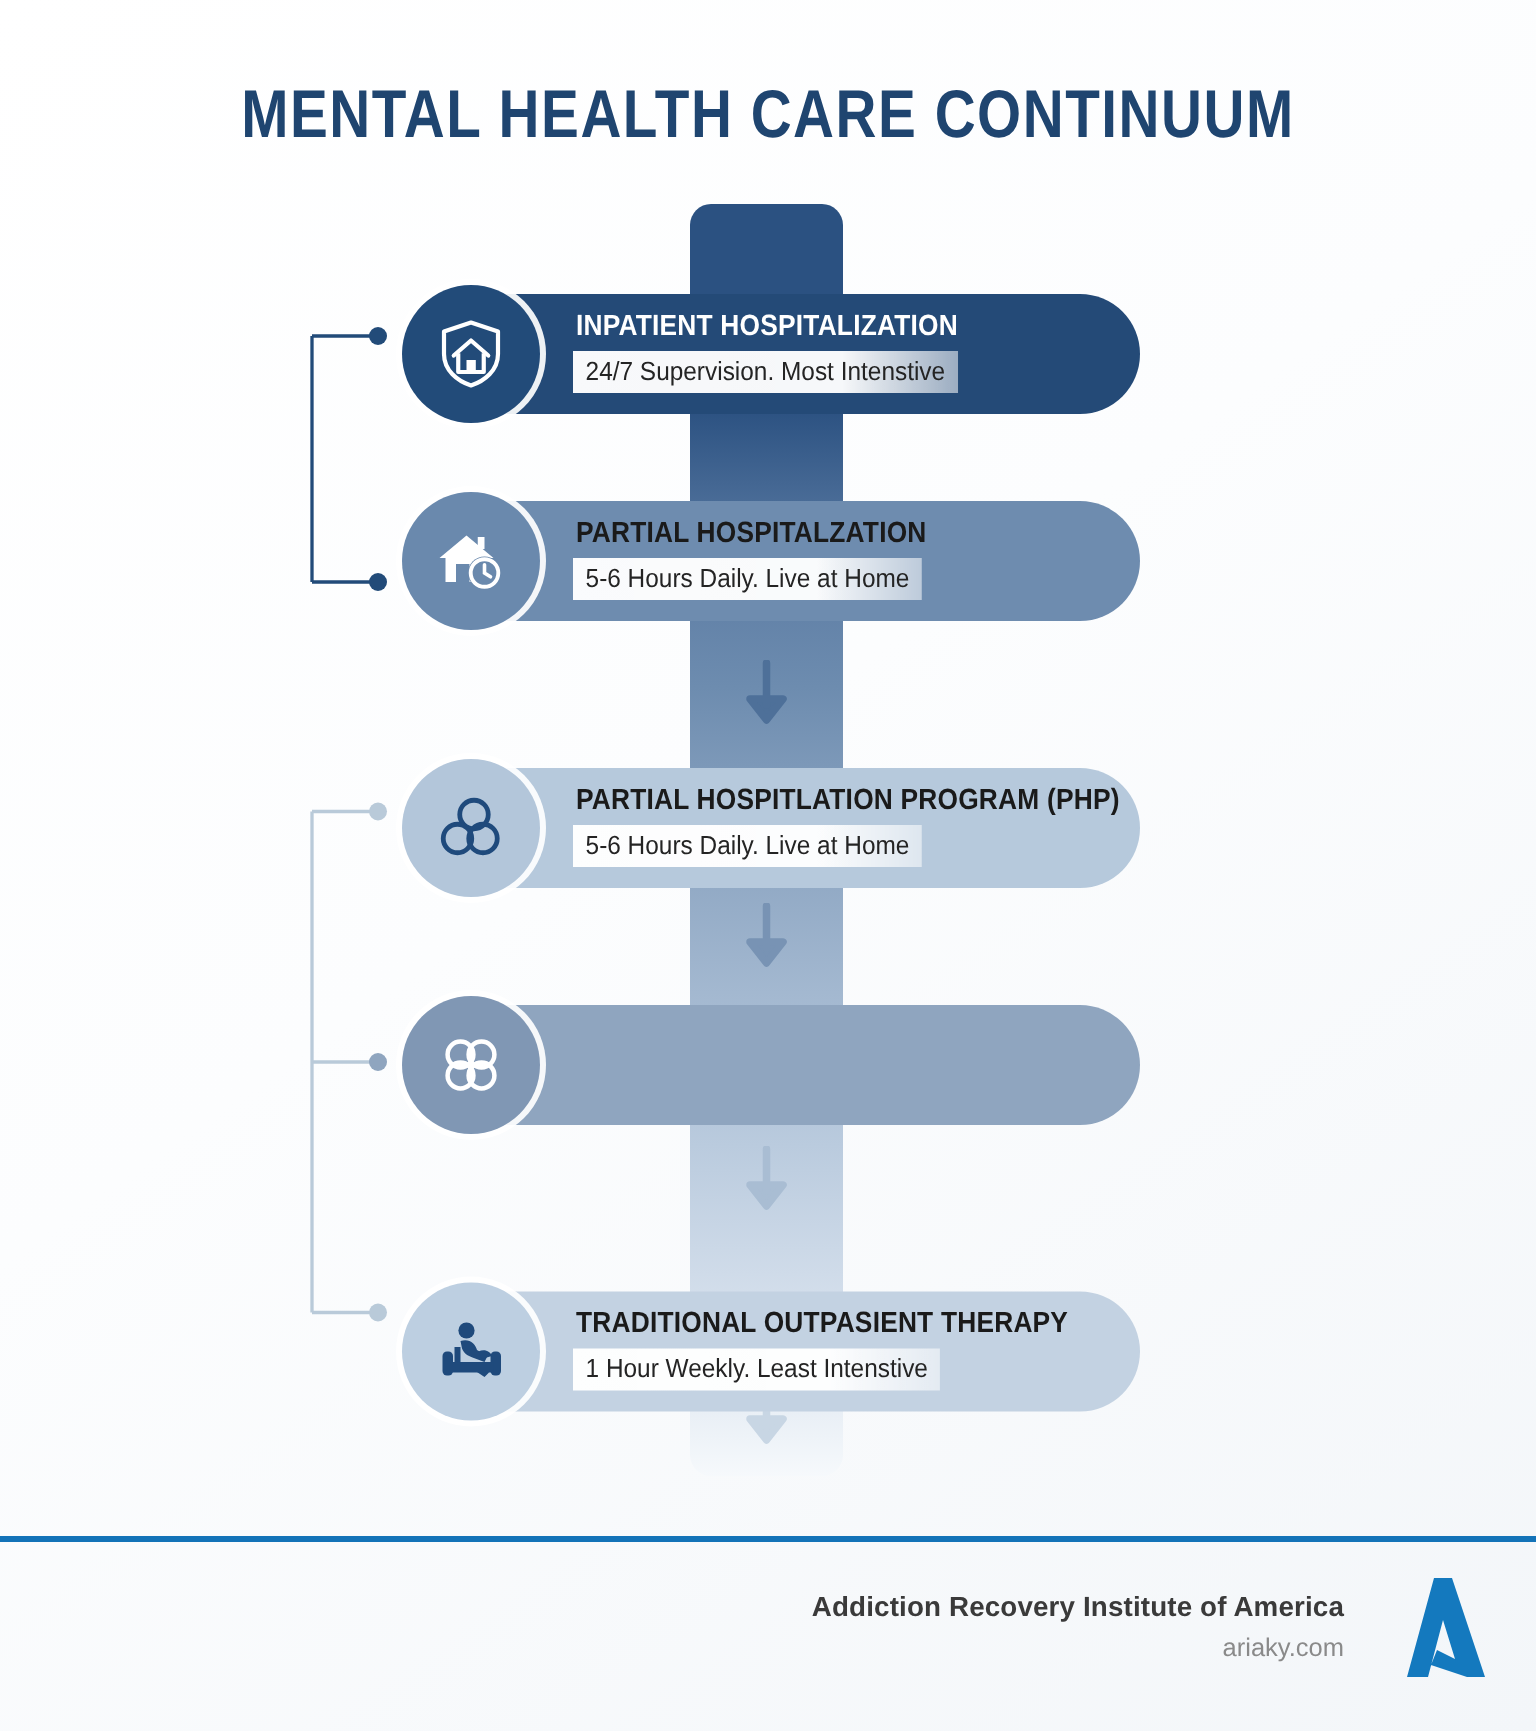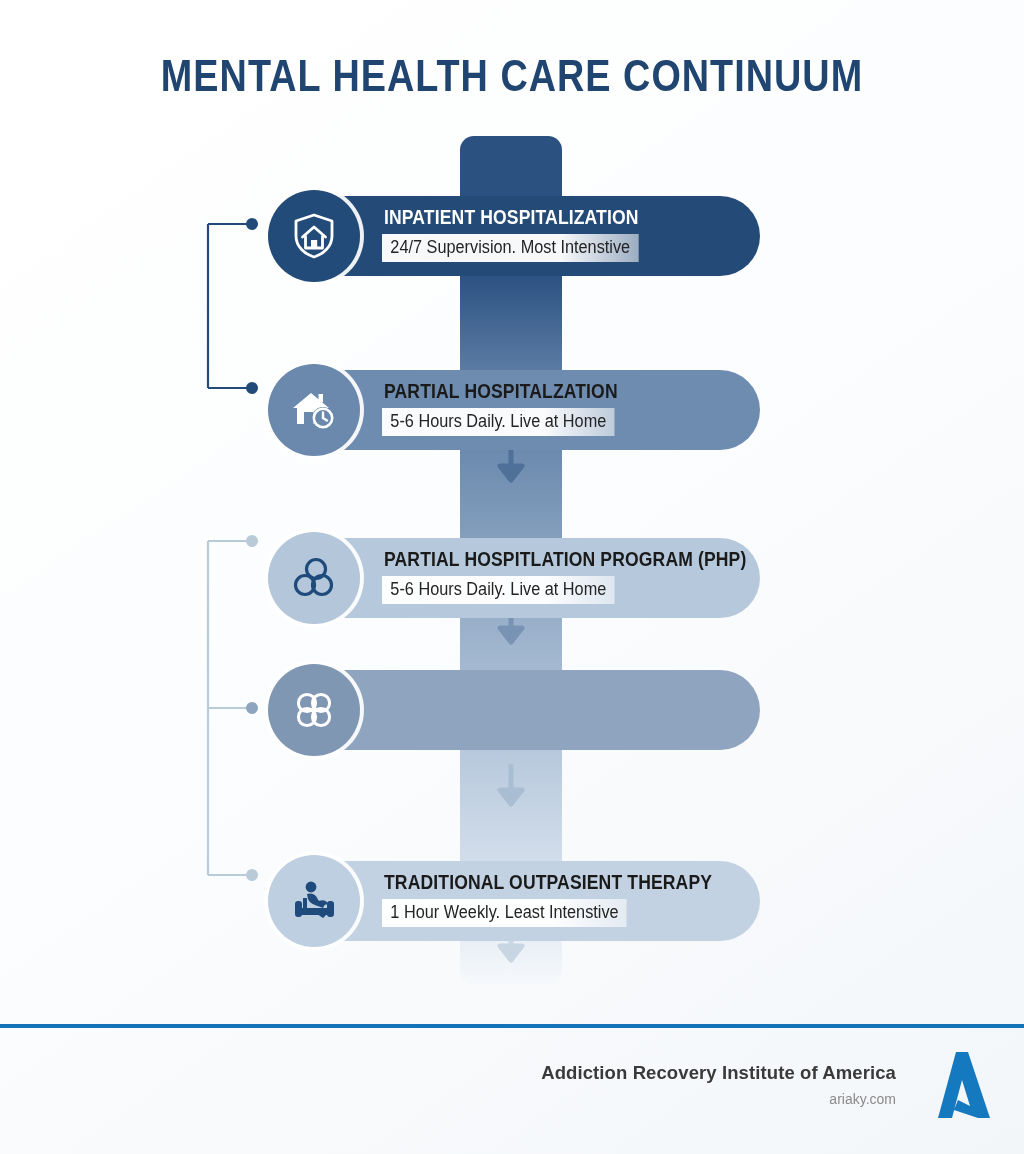--- a/index.html
+++ b/index.html
@@ -163,21 +163,21 @@
   }
   .footer-text { text-align: right; margin-right: 22px; }
   .footer-name {
     font-size: 18.5px;
     font-weight: bold;
     color: #3A3A3A;
     letter-spacing: 0.1px;
     line-height: 1.35;
   }
   .footer-site {
-    font-size: 14px;
+    font-size: 17px;
     color: #8A8A8A;
     line-height: 1.35;
     margin-top: 4px;
   }
   .logo { width: 78px; height: 78px; }
   .logo svg { display: block; width: 78px; height: 78px; }
 </style>
 </head>
 <body>
 
@@ -236,39 +236,39 @@
     <div class="icon-circle" style="background:#224B79;">
       <svg width="50" height="50" viewBox="0 0 50 50">
         <path d="M25 4 L43 10 L43 25 C43 36 34 43 25 46 C16 43 7 36 7 25 L7 10 Z" fill="none" stroke="#FFFFFF" stroke-width="2.8" stroke-linejoin="round"></path>
         <path d="M13.5 26 L25 16 L36.5 26" fill="none" stroke="#FFFFFF" stroke-width="2.8" stroke-linejoin="round" stroke-linecap="round"></path>
         <path d="M16.5 24.5 L16.5 37 L33.5 37 L33.5 24.5" fill="none" stroke="#FFFFFF" stroke-width="2.8" stroke-linejoin="round"></path>
         <rect x="22" y="29" width="6.2" height="8" fill="#FFFFFF"></rect>
       </svg>
     </div>
   </div>
 
-  <div class="row" style="top:364px;">
+  <div class="row" style="top:328px;">
     <div class="pill" style="background:#6E8CAF;"></div>
     <div class="pill-text">
       <div class="row-title" style="color:#1A1A1A;">PARTIAL HOSPITALZATION</div>
       <div class="row-sub">5-6 Hours Daily. Live at Home</div>
     </div>
     <div class="icon-circle" style="background:#6A89AD;">
       <svg width="52" height="52" viewBox="0 0 52 52">
         <path d="M5 24 L23 9 L41 24 L37 24 L37 40 L9 40 L9 24 Z" fill="#FFFFFF"></path>
         <rect x="30.5" y="10" width="4.5" height="8" fill="#FFFFFF"></rect>
         <rect x="16" y="28" width="9" height="12" fill="#6A89AD"></rect>
         <circle cx="35" cy="34" r="11" fill="#6A89AD"></circle>
         <circle cx="35" cy="34" r="9.2" fill="none" stroke="#FFFFFF" stroke-width="2.6"></circle>
         <path d="M35 28.5 L35 34 L39 36.5" fill="none" stroke="#FFFFFF" stroke-width="2.4" stroke-linecap="round"></path>
       </svg>
     </div>
   </div>
 
-  <div class="row" style="top:532px;">
+  <div class="row" style="top:506px;">
     <div class="pill" style="background:#B6C9DC;"></div>
     <div class="pill-text">
       <div class="row-title" style="color:#1A1A1A;">PARTIAL HOSPITLATION PROGRAM (PHP)</div>
       <div class="row-sub">5-6 Hours Daily. Live at Home</div>
     </div>
     <div class="icon-circle" style="background:#B3C6DA;">
       <svg width="52" height="52" viewBox="0 0 52 52">
         <circle cx="28" cy="17" r="9.5" fill="none" stroke="#1F4A7C" stroke-width="3.2"></circle>
         <circle cx="17" cy="33" r="9.5" fill="none" stroke="#1F4A7C" stroke-width="3.2"></circle>
         <circle cx="34" cy="33" r="9.5" fill="none" stroke="#1F4A7C" stroke-width="3.2"></circle>

